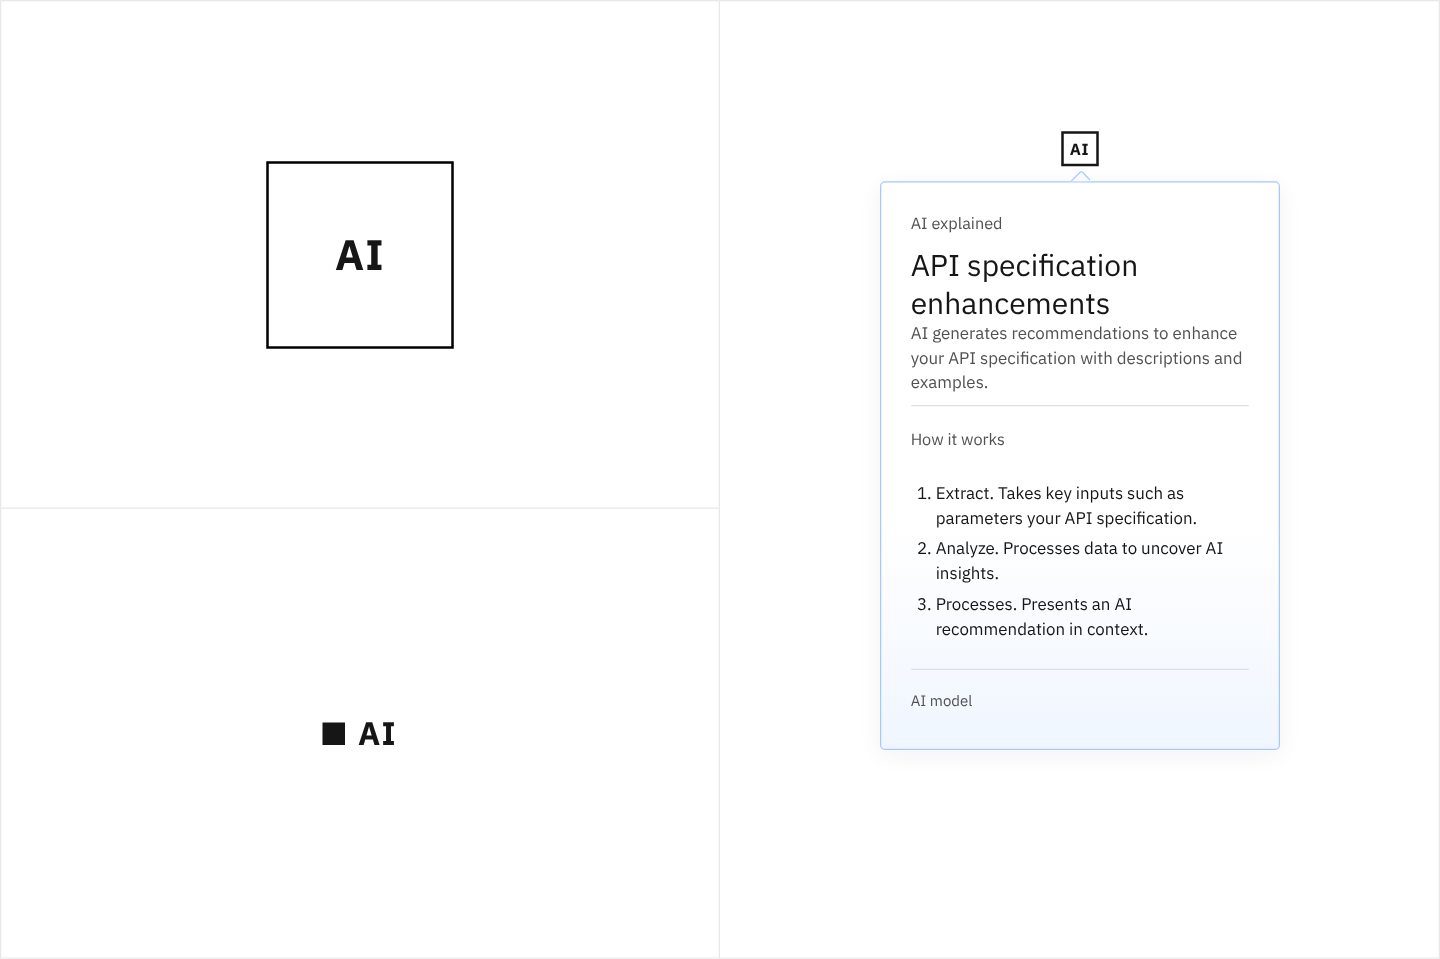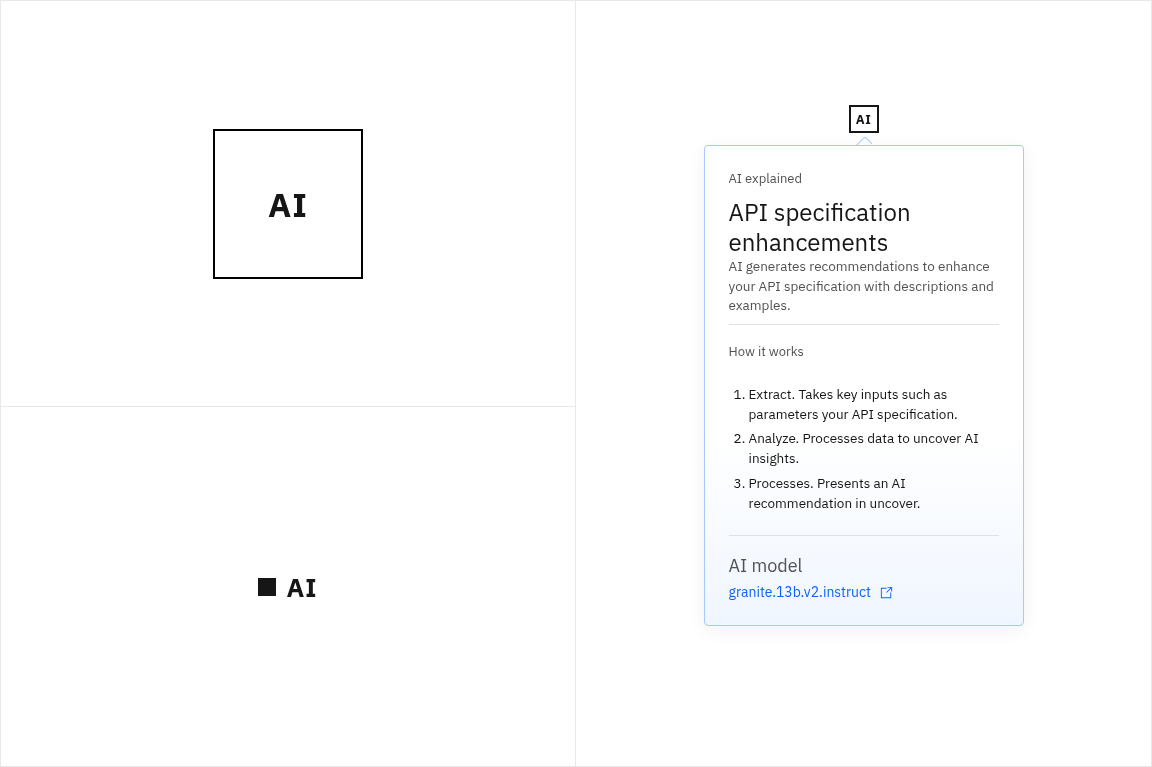--- a/index.html
+++ b/index.html
@@ -195,21 +195,21 @@
   line-height: 1.5;
   margin-bottom: 4px;
 }
 
 .how-list li .step-title {
   font-weight: 400;
   text-align: right;
 }
 
 .model-label {
-  font-size: 18px;
+  font-size: 12px;
   color: #525252;
   margin-bottom: 6px;
 }
 
 .model-link {
   display: flex;
   align-items: center;
   gap: 8px;
   font-size: 14px;
   color: #0f62fe;
@@ -255,32 +255,23 @@
 
         <div class="how-label">How it works</div>
         <ol class="how-list">
           <li>
             <span class="step-title">Extract.</span><span> Takes key inputs such as parameters your API specification.</span>
           </li>
           <li>
             <span class="step-title">Analyze.</span><span> Processes data to uncover AI insights.</span>
           </li>
           <li>
-            <span class="step-title">Processes.</span><span> Presents an AI recommendation in uncover.</span>
+            <span class="step-title">Processes.</span><span> Presents an AI recommendation in context.</span>
           </li>
         </ol>
 
         <hr class="divider">
 
         <div class="model-label">AI model</div>
-        <a class="model-link">
-          <span>granite.13b.v2.instruct</span>
-          <span class="external-icon">
-            <svg width="15" height="15" viewBox="0 0 16 16" fill="none">
-              <path d="M12 8v5H3V4h5V3H2v11h11V8h-1z" fill="#0f62fe"></path>
-              <path d="M9 2v1h3.293L7.646 7.646l.708.708L13 3.707V7h1V2H9z" fill="#0f62fe"></path>
-            </svg>
-          </span>
-        </a>
       </div>
     </div>
   </div>
 </div>
 
 </body></html>

